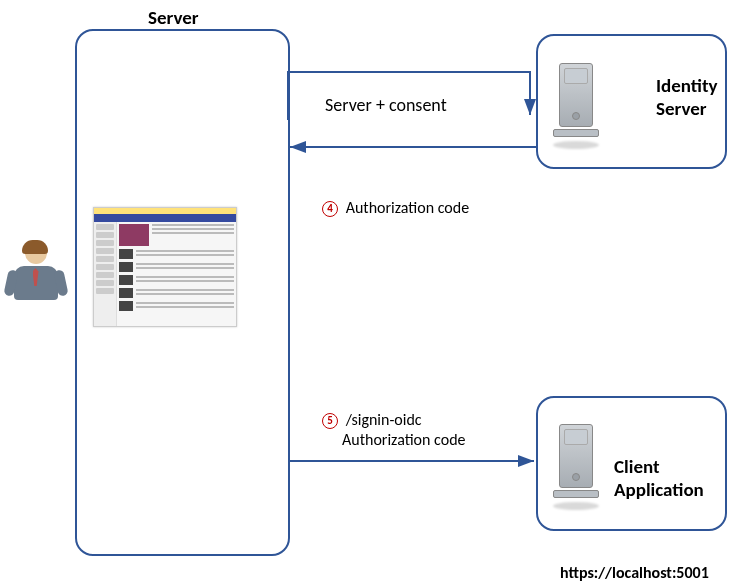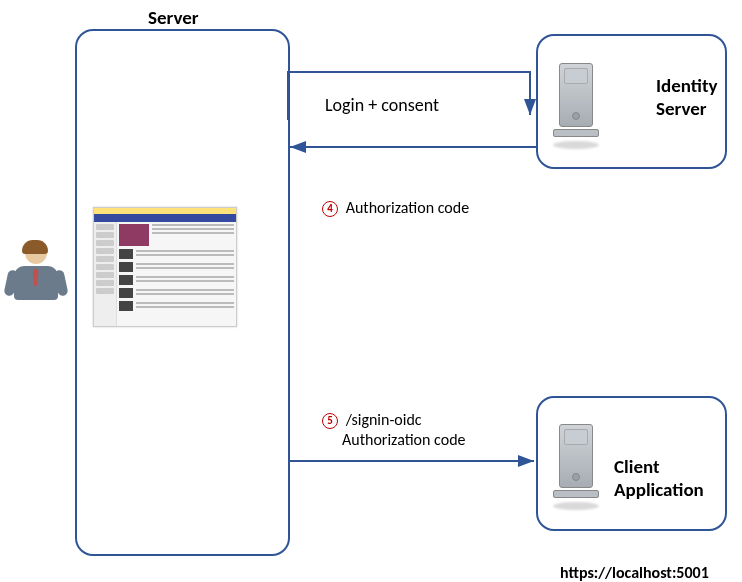--- a/index.html
+++ b/index.html
@@ -262,21 +262,21 @@
 
 <svg class="arrow" style="left:286px; top:454px; width:252px; height:14px;">
   <defs>
     <marker id="ah3" markerWidth="10" markerHeight="10" refX="8" refY="3" orient="auto">
       <path d="M0,0 L8,3 L0,6 Z" fill="#2f5597"></path>
     </marker>
   </defs>
   <line x1="2" y1="7" x2="248" y2="7" stroke="#2f5597" stroke-width="2" marker-end="url(#ah3)"></line>
 </svg>
 
-<div class="label" style="left:325px; top:94px; font-size:18px;">Login + consent</div>
+<div class="label" style="left:325px; top:94px; font-size:18px;">Server + consent</div>
 
 <div class="label" style="left:322px; top:152px;margin-top:46px;">
   <span class="circ-num">4</span>
   <span>Authorization code</span>
 </div>
 
 <div class="label" style="left:322px; top:410px; line-height:1.25;">
   <span class="circ-num">5</span>
   <span>/signin-oidc</span><br>
   <span style="margin-left:20px;">Authorization code</span>

